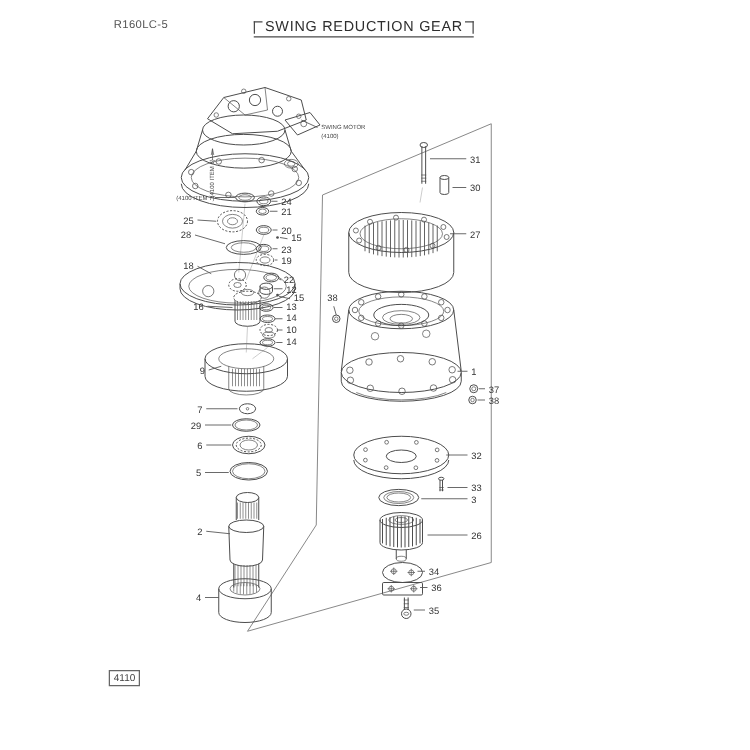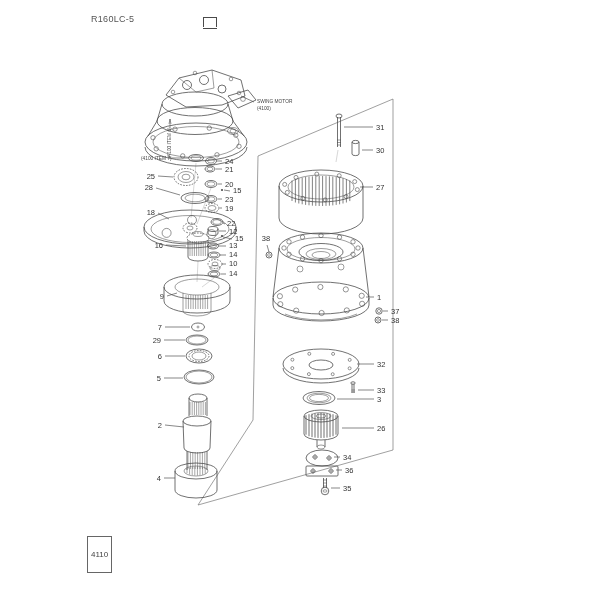--- a/index.html
+++ b/index.html
@@ -5,38 +5,39 @@
   html,body{margin:0;padding:0;}
   body{width:600px;height:600px;background:#ffffff;position:relative;overflow:hidden;
        font-family:"Liberation Sans",sans-serif;}
   .model{position:absolute;left:91px;top:14px;font-size:9px;color:#555;letter-spacing:.3px;}
   .titlewrap{position:absolute;left:203px;top:16px;display:inline-flex;align-items:flex-start;
              border-bottom:1px solid #4a4a4a;padding:0 0 1px 0;}
   .titletext{font-size:11.5px;letter-spacing:.6px;color:#2e2e2e;padding:0 2px;}
   .corner{display:inline-block;width:6px;height:9px;margin-top:1px;}
   .corner.left{border-left:1px solid #4a4a4a;border-top:1px solid #4a4a4a;}
   .corner.right{border-right:1px solid #4a4a4a;border-top:1px solid #4a4a4a;}
-  .groupcode{position:absolute;left:87px;top:536px;border:1px solid #666;padding:12px 3px;
+  .groupcode{position:absolute;left:87px;top:536px;border:1px solid #666;padding:0 3px;
              font-size:8px;color:#444;line-height:11px;}
   svg{position:absolute;left:0;top:0;}
   .ln{fill:none;stroke:#4d4d4d;stroke-width:.8;}
   .fn{fill:none;stroke:#4d4d4d;stroke-width:.55;}
   .teeth{fill:none;stroke:#4d4d4d;stroke-width:.8;stroke-dasharray:1.6 1.3;}
   .leader{stroke:#555;stroke-width:.7;}
   .asm{stroke:#9a9a9a;stroke-width:.4;}
   text.callout{font-size:7.5px;fill:#333;}
   text.note{font-size:4.8px;fill:#444;}
 </style>
 </head>
 <body>
 
 <div class="model">R160LC-5</div>
 
 <div class="titlewrap">
   <span class="corner left"></span>
+  <span class="titletext">SWING REDUCTION GEAR</span>
   <span class="corner right"></span>
 </div>
 
 <svg width="600" height="600" viewBox="0 0 600 600">
 
   <polygon points="258,156 393,99 393,450 198,505 253,420" class="ln" style="stroke:#777;stroke-width:.7"></polygon>
 
   <g>
     <line class="asm" x1="196" y1="163" x2="191" y2="218"></line>
     <line class="asm" x1="211" y1="188" x2="197" y2="224"></line>

